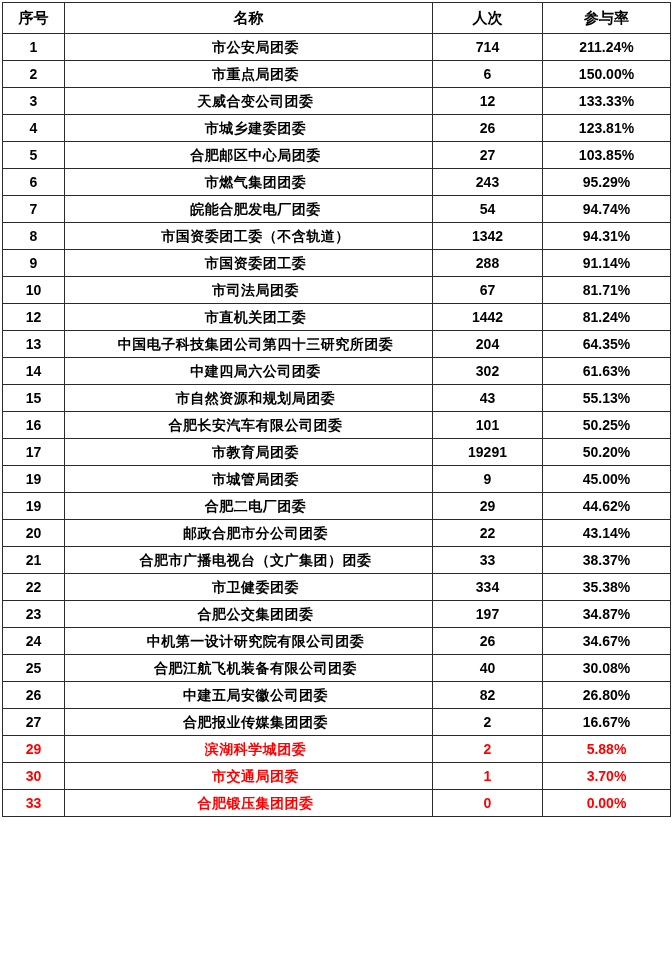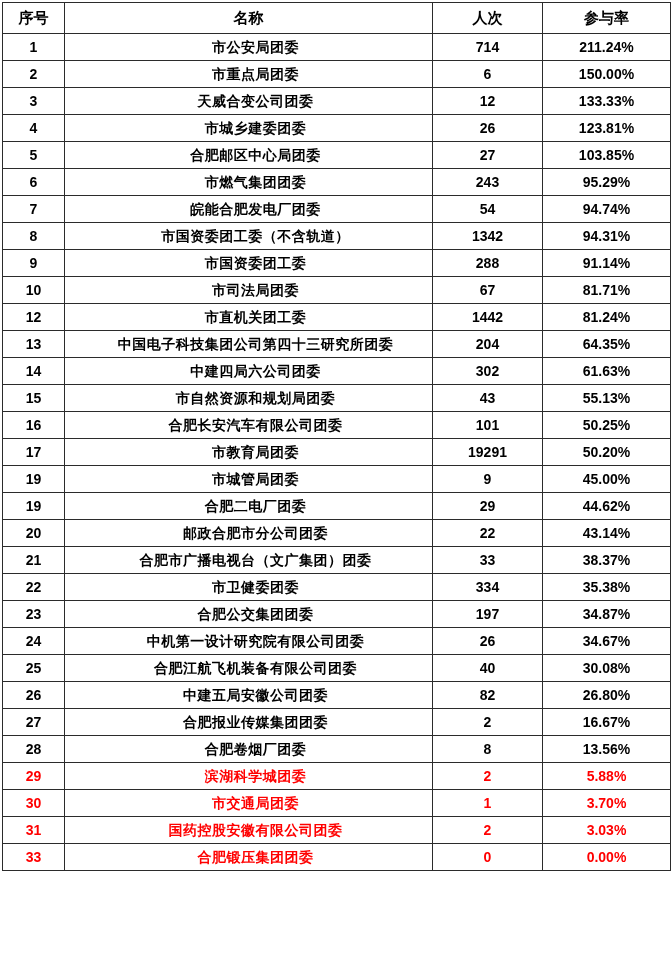--- a/index.html
+++ b/index.html
@@ -231,45 +231,33 @@
           <td class="name">中建五局安徽公司团委</td>
           <td>82</td>
           <td>26.80%</td>
         </tr>
         <tr class="normal">
           <td>27</td>
           <td class="name">合肥报业传媒集团团委</td>
           <td>2</td>
           <td>16.67%</td>
         </tr>
-        <tr class="normal">
-          <td>28</td>
-          <td class="name">合肥卷烟厂团委</td>
-          <td>8</td>
-          <td>13.56%</td>
-        </tr>
         <tr class="alert">
           <td>29</td>
           <td class="name">滨湖科学城团委</td>
           <td>2</td>
           <td>5.88%</td>
         </tr>
         <tr class="alert">
           <td>30</td>
           <td class="name">市交通局团委</td>
           <td>1</td>
           <td>3.70%</td>
         </tr>
         <tr class="alert">
-          <td>31</td>
-          <td class="name">国药控股安徽有限公司团委</td>
-          <td>2</td>
-          <td>3.03%</td>
-        </tr>
-        <tr class="alert">
           <td>33</td>
           <td class="name">合肥锻压集团团委</td>
           <td>0</td>
           <td>0.00%</td>
         </tr>
       </tbody>
   </table>
 </div>
 
 </body></html>

